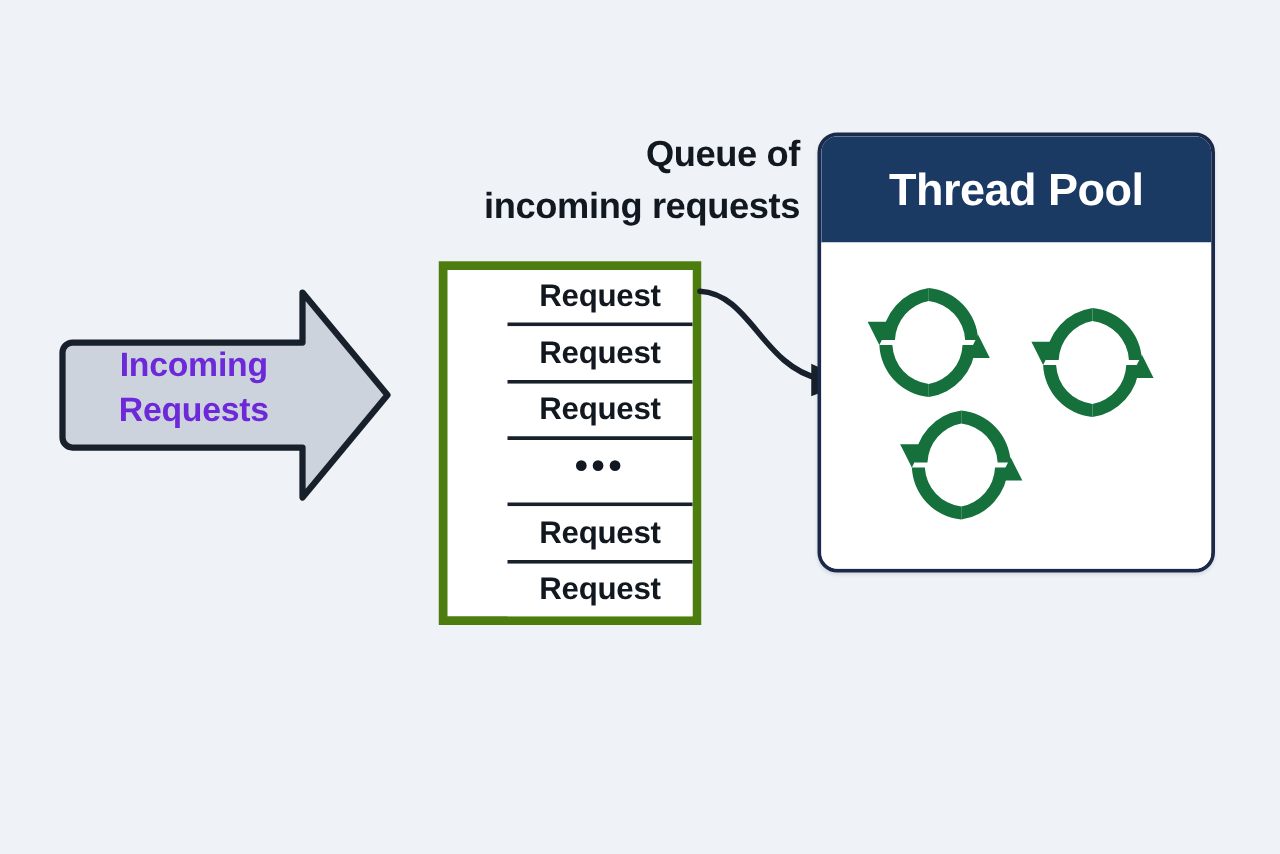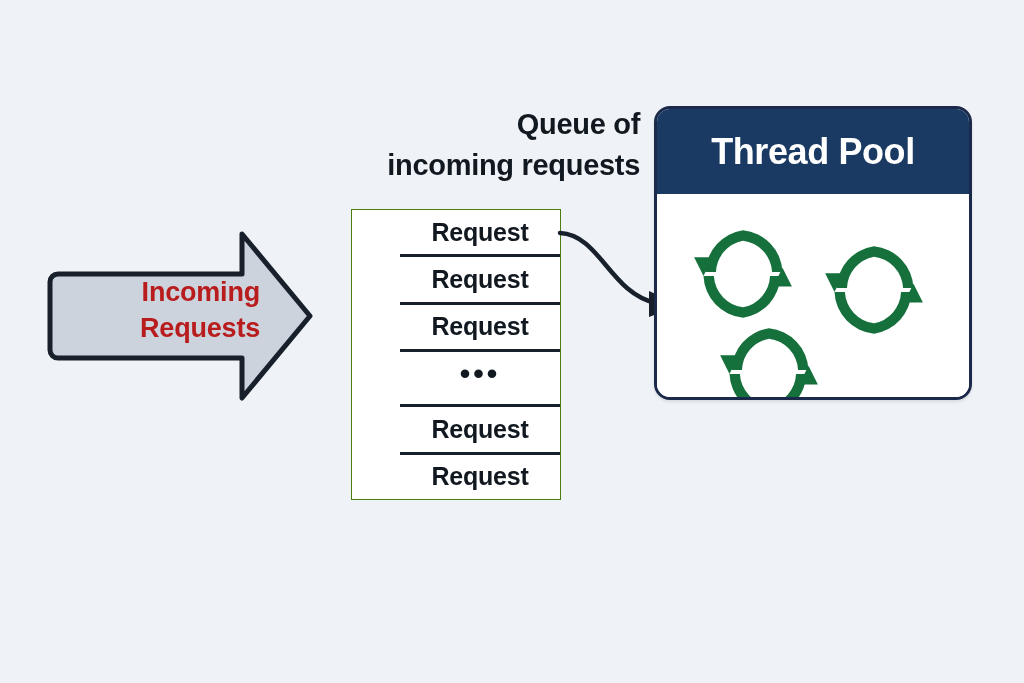--- a/index.html
+++ b/index.html
@@ -28,25 +28,25 @@
     top: 228px;
     width: 272px;
     height: 176px;
   }
   .arrow-wrap svg { display: block; }
   .arrow-label {
     position: absolute;
     left: 50px;
     top: 275px;
     width: 210px;
-    text-align: right;
+    text-align: center;
     font-size: 27px;
     font-weight: 700;
     line-height: 1.33;
-    color: #b91c1c;
+    color: #6d28d9;
     letter-spacing: -0.2px;
     white-space: pre-line;
     pointer-events: none;
   }
 
   
   .queue-title {
     position: absolute;
     left: 268px;
     top: 104px;
@@ -58,21 +58,21 @@
     color: #111820;
     letter-spacing: -0.3px;
     white-space: pre-line;
   }
   .queue {
     position: absolute;
     left: 351px;
     top: 209px;
     width: 210px;
     height: 291px;
-    border: 1px solid #4d7c0f;
+    border: 7px solid #4d7c0f;
     box-sizing: border-box;
     background: #ffffff;
     display: flex;
     flex-direction: column;
     padding-left: 48px;
   }
   .queue-row {
     flex: 1 1 0;
     border-bottom: 3px solid #17202b;
     box-sizing: border-box;
@@ -101,21 +101,21 @@
     height: 110px;
     pointer-events: none;
   }
 
   
   .pool-card {
     position: absolute;
     left: 654px;
     top: 106px;
     width: 318px;
-    height: 294px;
+    height: 352px;
     border: 3px solid #1b2a4a;
     border-radius: 16px;
     box-sizing: border-box;
     background: #ffffff;
     overflow: hidden;
     box-shadow: 0 2px 3px rgba(20,30,50,0.10);
   }
   .pool-header {
     height: 85px;
     background: #1b3a63;

